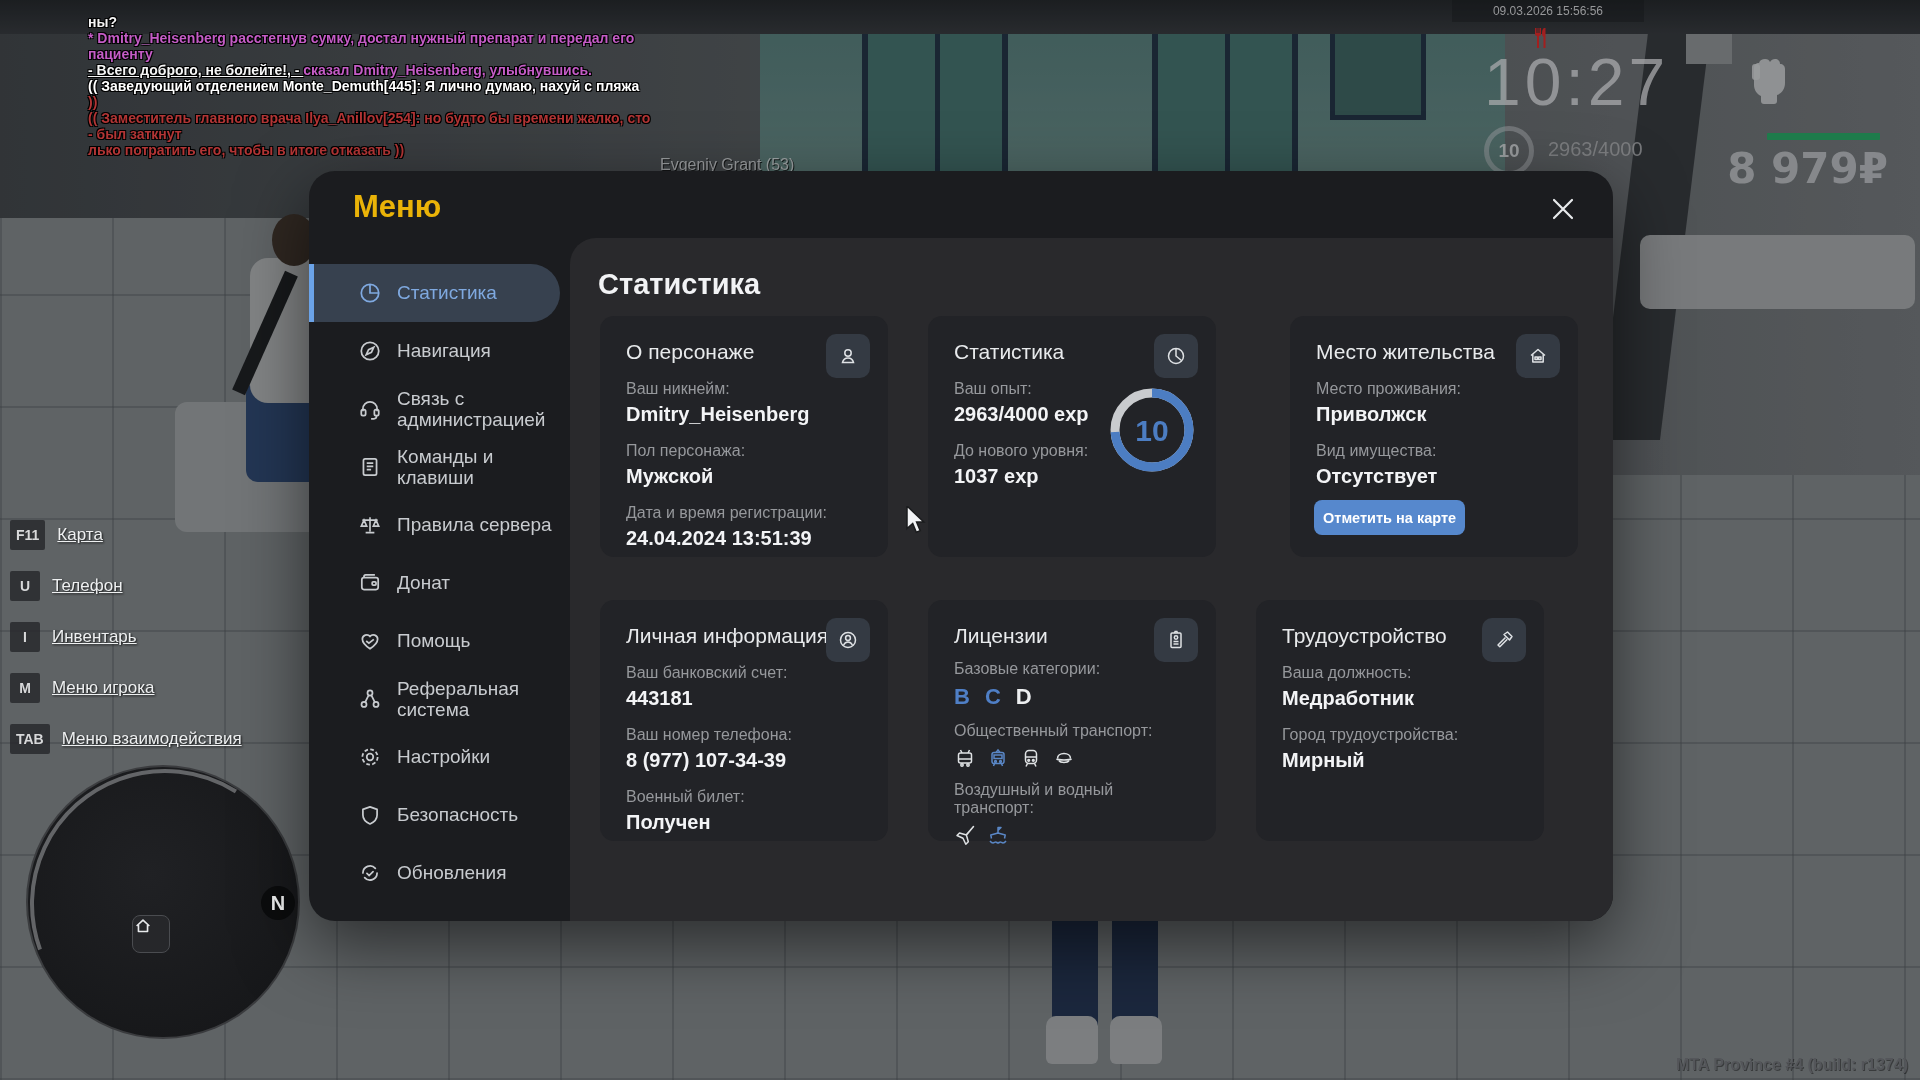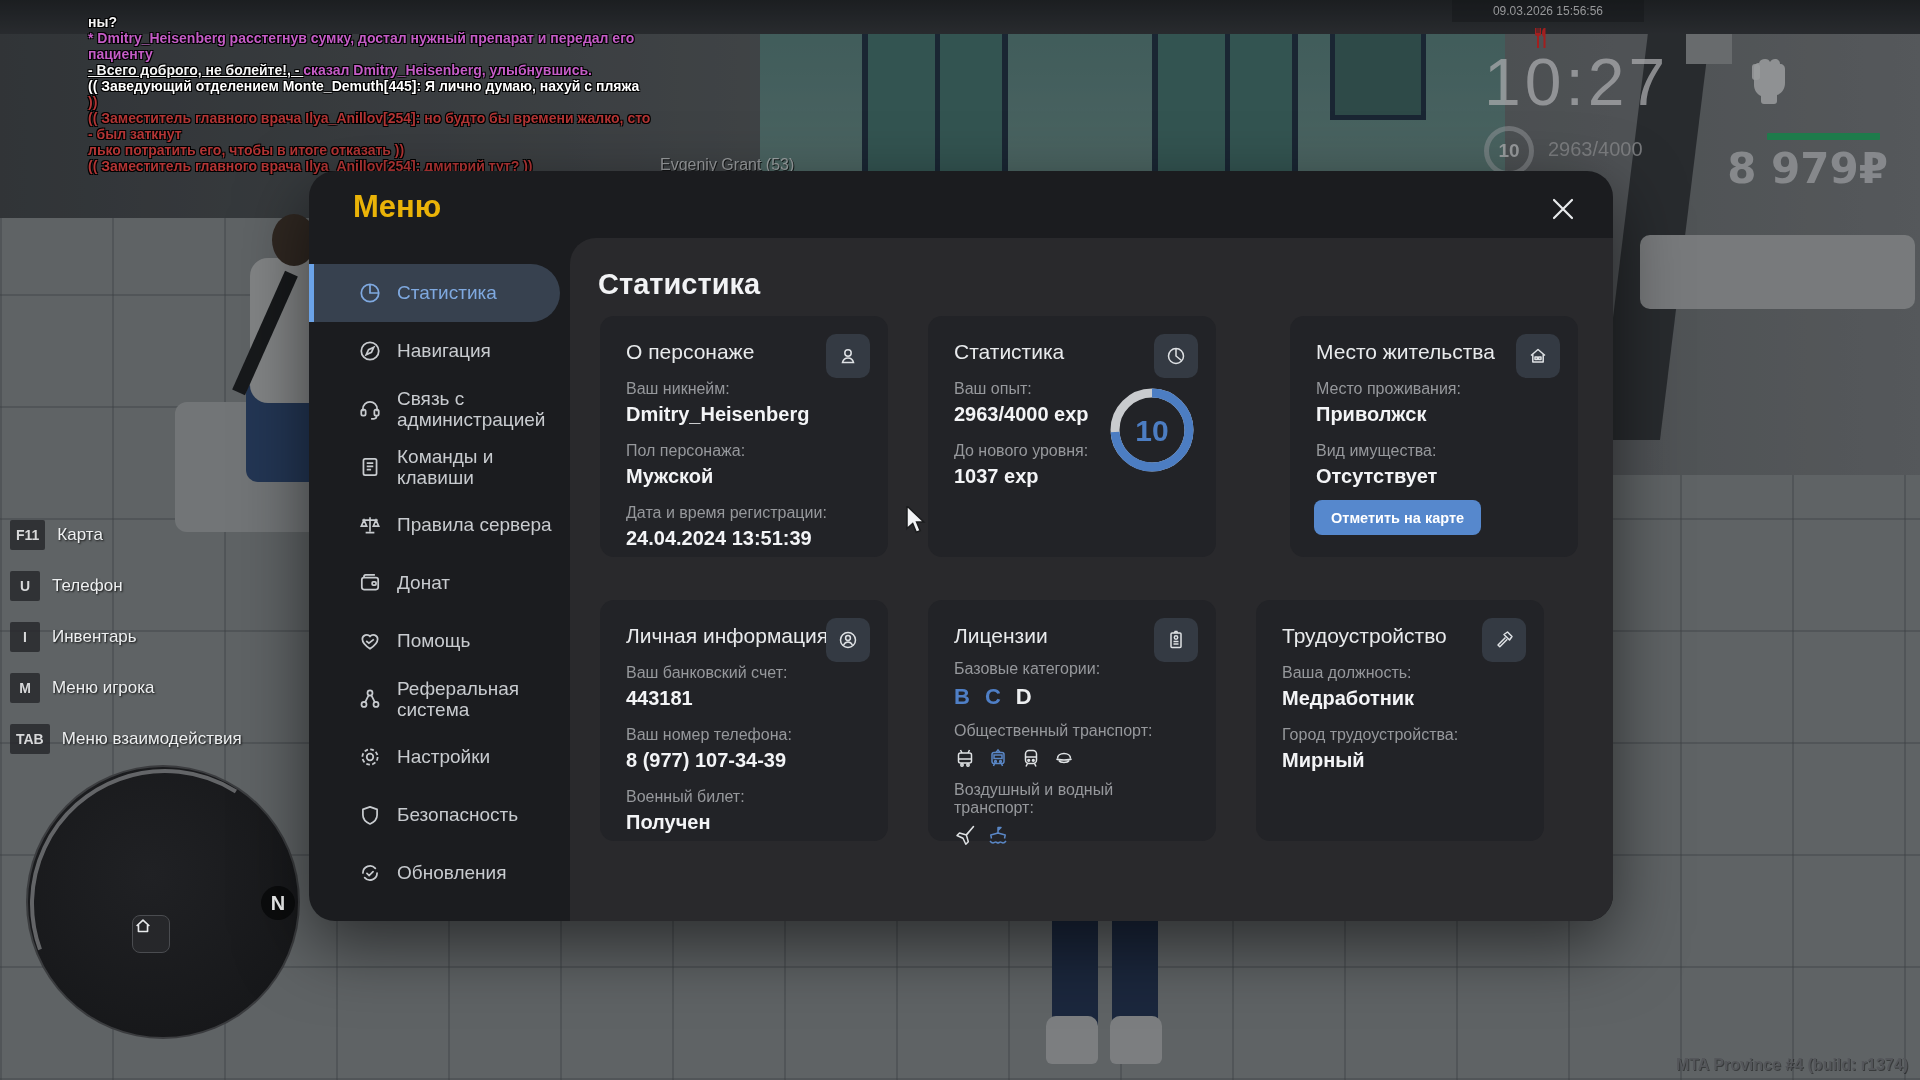--- a/index.html
+++ b/index.html
@@ -51,21 +51,21 @@
   .hud-green{position:absolute;left:1767px;top:133px;width:113px;height:7px;background:#1e7b4b;border-radius:1px;}
   .hud-money{position:absolute;left:1660px;top:144px;width:228px;text-align:right;font-size:42px;font-weight:600;
              color:rgba(140,142,145,.9);font-family:"DejaVu Sans",sans-serif;}
   .watermark{position:absolute;right:12px;bottom:6px;font-size:16px;font-weight:700;color:#54565a;
              text-shadow:1px 1px 0 rgba(0,0,0,.4);}
 
   
   .hotkey{position:absolute;left:10px;display:flex;align-items:center;gap:12px;height:30px;}
   .hotkey-badge{min-width:30px;height:30px;padding:0 6px;box-sizing:border-box;background:rgba(40,41,45,.85);
                 border-radius:2px;color:#d8d9da;font-size:14px;font-weight:700;display:flex;align-items:center;justify-content:center;}
-  .hotkey-label{font-size:17px;color:#eef0f1;text-shadow:1px 1px 2px rgba(0,0,0,.8);}
+  .hotkey-label{font-size:17px;color:#eef0f1;text-shadow:1px 1px 2px rgba(0,0,0,.8);text-decoration:underline;}
 
   
   .minimap{position:absolute;left:26px;top:765px;width:274px;height:274px;border-radius:50%;
            background:radial-gradient(circle at 45% 40%,#202124,#141517);
            border:2px solid rgba(140,142,145,.3);box-sizing:border-box;}
   .minimap svg{position:absolute;inset:0;}
   .mm-house{position:absolute;left:104px;top:148px;width:36px;height:36px;background:#26272a;border:1px solid #4a4c50;
             border-radius:8px;display:flex;align-items:center;justify-content:center;color:#e8eaec;}
   .mm-north{position:absolute;left:233px;top:119px;width:34px;height:34px;border-radius:50%;background:#0b0c0d;
             color:#f2f3f4;font-size:20px;font-weight:700;display:flex;align-items:center;justify-content:center;}
@@ -91,21 +91,21 @@
   .card-title{font-size:21px;font-weight:500;color:#e8eaec;}
   .badge{position:absolute;top:18px;right:18px;width:44px;height:44px;background:#343a43;border-radius:10px;
          display:flex;align-items:center;justify-content:center;color:#dfe2e5;}
   .fld{margin-top:16px;}
   .fld-label{font-size:16px;color:#96989c;}
   .fld-value{margin-top:5px;font-size:20px;font-weight:700;color:#f3f4f6;}
   .compact .fld{margin-top:12px;}
   .cat-row{margin-top:6px;display:flex;gap:15px;font-size:22px;font-weight:700;}
   .ticon-row{margin-top:7px;display:flex;gap:11px;}
   .ticon{width:22px;height:22px;display:inline-block;}
-  .map-btn{position:absolute;left:24px;top:184px;height:35px;padding:0 17px;background:#5688cd;border:none;border-radius:8px;
+  .map-btn{position:absolute;left:24px;top:184px;height:35px;padding:0 9px;background:#5688cd;border:none;border-radius:8px;
            color:#fff;font-size:14.5px;font-weight:700;font-family:"Liberation Sans",sans-serif;cursor:pointer;display:flex;align-items:center;}
   .ring-wrap{position:absolute;left:176px;top:66px;width:96px;height:96px;}
   svg text{font-family:"Liberation Sans",sans-serif;}
 
   .cursor{position:absolute;left:905px;top:506px;width:22px;height:30px;pointer-events:none;}
 </style>
 </head>
 <body>
 
 <div class="screen">
@@ -137,21 +137,20 @@
   <div class="chat">
     <div class="chat-line"><span style="color: rgb(245, 245, 245);">ны?</span></div>
     <div class="chat-line"><span style="color: rgb(196, 92, 198);">* Dmitry_Heisenberg расстегнув сумку, достал нужный препарат и передал его</span></div>
     <div class="chat-line"><span style="color: rgb(196, 92, 198);">пациенту</span></div>
     <div class="chat-line"><span style="color: rgb(245, 245, 245); text-decoration: underline;">- Всего доброго, не болейте!, - </span><span style="color: rgb(196, 92, 198);">сказал Dmitry_Heisenberg, улыбнувшись.</span></div>
     <div class="chat-line"><span style="color: #ffffff;">(( Заведующий отделением Monte_Demuth[445]: Я лично думаю, нахуй с пляжа</span></div>
     <div class="chat-line"><span style="color: rgb(178, 53, 53);">))</span></div>
     <div class="chat-line"><span style="color: rgb(178, 53, 53);">(( Заместитель главного врача Ilya_Anillov[254]: но будто бы времени жалко, сто</span></div>
     <div class="chat-line"><span style="color: rgb(178, 53, 53);">- был заткнут</span></div>
     <div class="chat-line"><span style="color: rgb(178, 53, 53);">лько потратить его, чтобы в итоге отказать ))</span></div>
-    <div class="chat-line"><span style="color: rgb(178, 53, 53);">(( Заместитель главного врача Ilya_Anillov[254]: дмитрий тут? ))</span></div>
   </div>
   <div class="nametag">Evgeniy Grant (53)</div>
 
   <div class="hud-date">09.03.2026 15:56:56</div>
   <div class="hud-food">
     <svg viewBox="0 0 24 24" width="24" height="24" fill="currentColor">
       <path d="M7 2v6c0 1.2.8 2 2 2v12h2V10c1.2 0 2-.8 2-2V2h-1.5v5h-1V2h-1v5h-1V2H7z"></path>
       <path d="M16.5 2c-1.4 0-2.5 2-2.5 5 0 2 .6 3.4 1.5 3.9V22h2V2h-1z"></path>
     </svg>
   </div>

